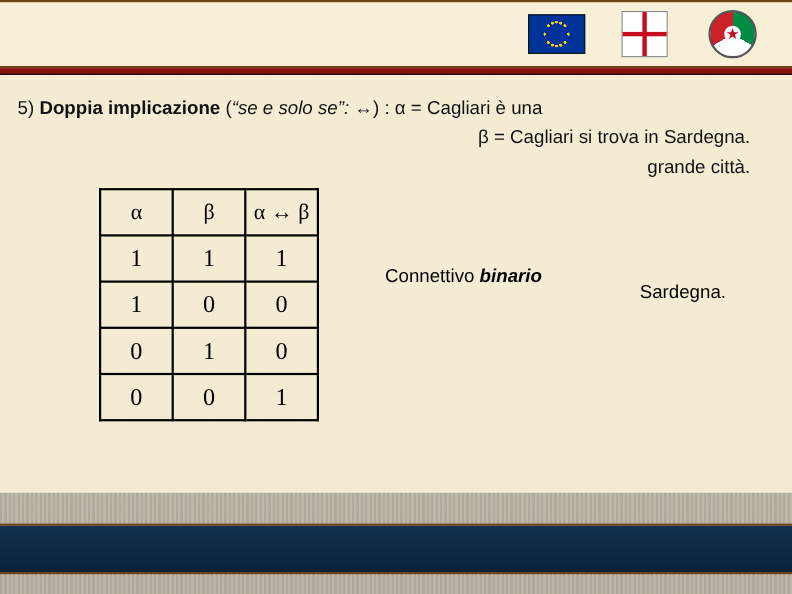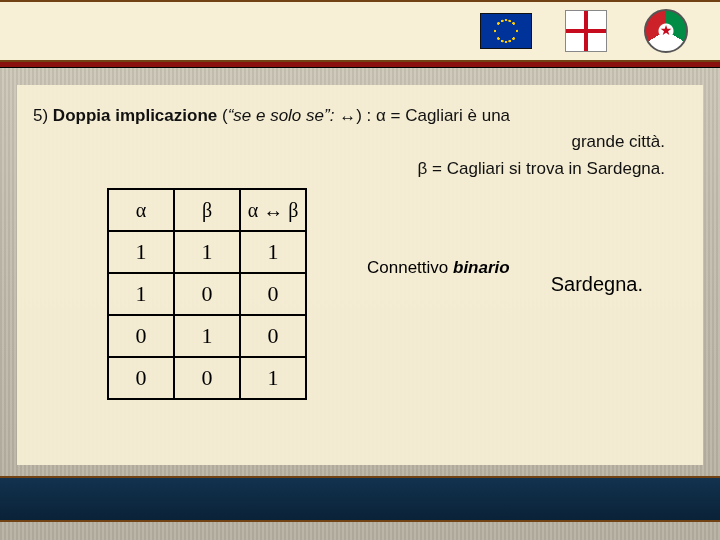--- a/index.html
+++ b/index.html
@@ -103,21 +103,21 @@
     position:absolute;
     left:50%; top:50%;
     transform:translate(-50%,-54%);
     color:#c60b1e;
     font-size:14px;
   }
   .content {
     position: relative;
     z-index: 1;
     background: rgba(247,240,214,0.92);
-    margin: 17px;
+    margin: 0;
     padding: 18px 10px 10px 10px;
     min-height: 380px;
   }
   .line {
     font-size: 17px;
     color: #111;
     line-height: 1.55;
   }
   .line .title-num { color: #111; }
   .line .title-strong { font-weight: bold; }
@@ -147,21 +147,21 @@
   table.truth th { font-weight: normal; font-size: 20px; }
   .side {
     font-size: 17px;
     margin-top: 70px;
   }
   .side b { font-weight: bold; font-style: italic; }
   .sardegna-tail {
     position: absolute;
     right: 60px;
     top: 188px;
-    font-size: 20px;
+    font-size: 17px;
   }
   .footer-band {
     position: absolute;
     left: 0; right: 0; bottom: 18px;
     height: 46px;
     border-top: 2px solid #704214;
     border-bottom: 2px solid #704214;
     background: linear-gradient(180deg,#12324e,#0a2238);
     z-index: 2;
   }
@@ -186,22 +186,22 @@
 
 <div class="content">
 
   <p class="line indent">
     <span class="title-num">5)</span>
     <span class="title-strong"> <span>Doppia implicazione</span></span>
     <span> </span><span>(</span><span class="italic">“se e solo se”:</span>
     <span> </span><span>↔</span><span>) :</span>
     <span> </span><span>α = Cagliari è una</span>
   </p>
+  <p class="line right-block">β = Cagliari si trova in Sardegna.</p>
   <p class="line right-block">grande città.</p>
-  <p class="line right-block">β = Cagliari si trova in Sardegna.</p>
 
   <span class="sardegna-tail">Sardegna.</span>
 
   <div class="truth-area">
     <table class="truth">
       <tbody>
           <tr>
         <th>α</th>
         <th>β</th>
         <th>α ↔ β</th>

